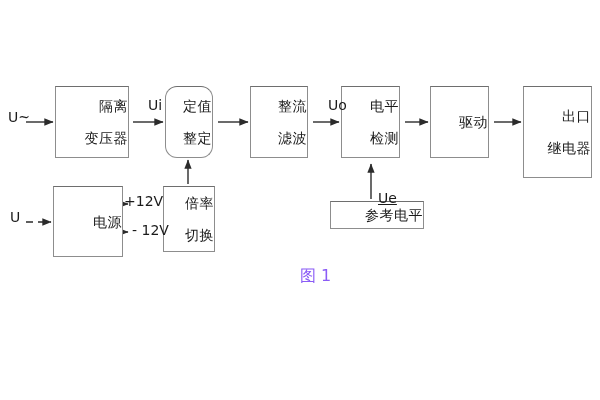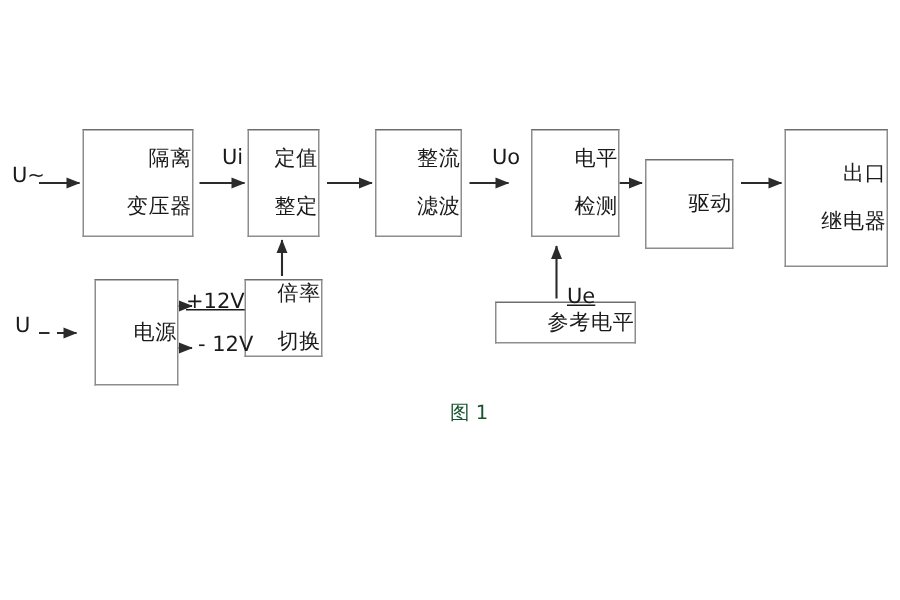--- a/index.html
+++ b/index.html
@@ -37,22 +37,22 @@
   .label {
     position: absolute;
     font-size: 13px;
     color: #1a1a1a;
     white-space: nowrap;
     line-height: 14px;
   }
   .label.big { font-size: 14px; }
   .caption {
     position: absolute;
-    font-size: 13px;
-    color: #14532d;
+    font-size: 16px;
+    color: #8b5cf6;
     white-space: nowrap;
   }
   svg.arrows {
     position: absolute;
     left: 0;
     top: 0;
     width: 600px;
     height: 400px;
     pointer-events: none;
   }
@@ -87,55 +87,55 @@
         <line class="arrow-line" x1="188" y1="184" x2="188" y2="160" marker-end="url(#ah)"></line>
         <line class="arrow-line" x1="371" y1="199" x2="371" y2="164" marker-end="url(#ah)"></line>
       </g>
   </svg>
 
   <div id="blocks-layer">
       <div class="box two-line" style="left: 55px; top: 86px; width: 74px; height: 72px;">
         <div class="line">隔离</div>
         <div class="line">变压器</div>
       </div>
-      <div class="box two-line" style="left: 165px; top: 86px; width: 48px; height: 72px;">
+      <div class="box two-line" style="left: 165px; top: 86px; width: 48px; height: 72px; border-radius: 12px;">
         <div class="line">定值</div>
         <div class="line">整定</div>
       </div>
       <div class="box two-line" style="left: 250px; top: 86px; width: 58px; height: 72px; padding-left: 14px;">
         <div class="line">整流</div>
         <div class="line">滤波</div>
       </div>
-      <div class="box two-line" style="left: 341px; top: 86px; width: 59px; height: 72px; margin-left: 13px;">
+      <div class="box two-line" style="left: 341px; top: 86px; width: 59px; height: 72px;">
         <div class="line">电平</div>
         <div class="line">检测</div>
       </div>
-      <div class="box" style="left: 430px; top: 86px; width: 59px; height: 60px; margin-top: 20px;">
+      <div class="box" style="left: 430px; top: 86px; width: 59px; height: 72px;">
         <div class="line">驱动</div>
       </div>
       <div class="box two-line" style="left: 523px; top: 86px; width: 69px; height: 92px;">
         <div class="line">出口</div>
         <div class="line">继电器</div>
       </div>
-      <div class="box" style="left: 63px; top: 186px; width: 56px; height: 71px;">
+      <div class="box" style="left: 53px; top: 186px; width: 70px; height: 71px;">
         <div class="line">电源</div>
       </div>
-      <div class="box two-line" style="left: 163px; top: 186px; width: 52px; height: 52px;">
+      <div class="box two-line" style="left: 163px; top: 186px; width: 52px; height: 66px;">
         <div class="line">倍率</div>
         <div class="line">切换</div>
       </div>
       <div class="box" style="left: 330px; top: 201px; width: 94px; height: 28px;">
         <div class="line">参考电平</div>
       </div>
     </div>
   <div id="labels-layer">
       <div class="label big" style="left: 8px; top: 110px;">U~</div>
       <div class="label big" style="left: 148px; top: 98px;">Ui</div>
       <div class="label big" style="left: 328px; top: 98px;">Uo</div>
       <div class="label big" style="left: 10px; top: 210px;">U</div>
-      <div class="label big" style="left: 124px; top: 194px; text-decoration: underline;">+12V</div>
+      <div class="label big" style="left: 124px; top: 194px;">+12V</div>
       <div class="label big" style="left: 132px; top: 223px;">- 12V</div>
       <div class="label big" style="left: 378px; top: 191px; text-decoration: underline;">Ue</div>
     </div>
 
   <div class="caption" style="left: 300px; top: 266px;">图 1</div>
 
 </div>
 
 </body></html>

